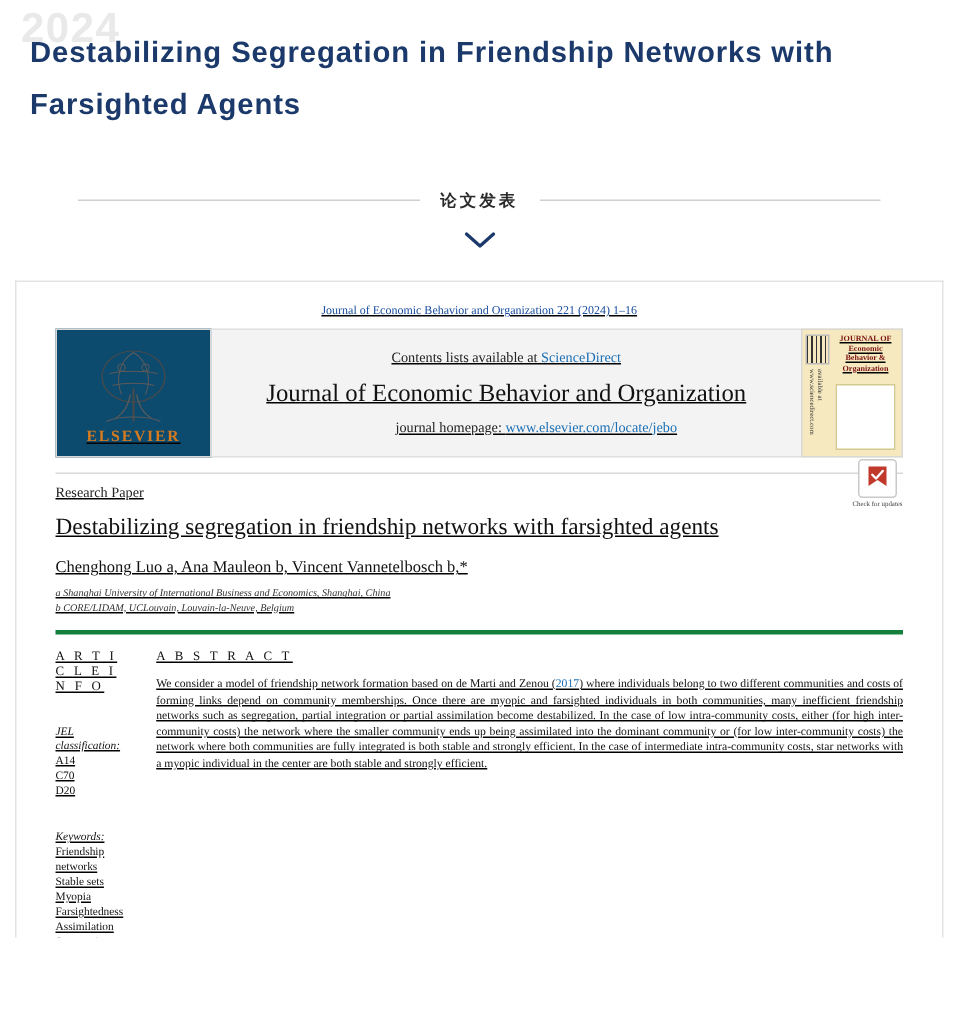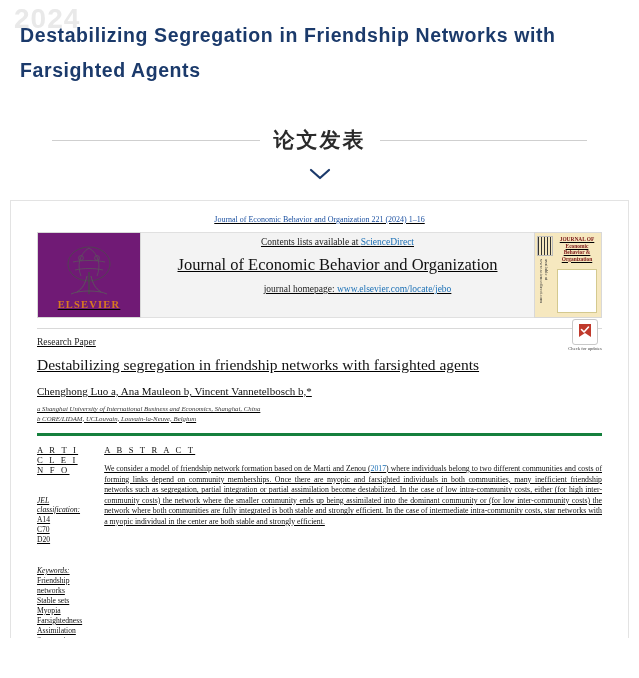--- a/index.html
+++ b/index.html
@@ -51,21 +51,21 @@
     margin-top: 38px;
     padding: 0 52px;
   }
   .section-divider .rule {
     flex: 1 1 auto;
     height: 1px;
     background: #cfcfcf;
   }
   .section-label {
     font-family: "Liberation Sans", sans-serif;
-    font-size: 21px;
+    font-size: 11px;
     font-weight: bold;
     color: #2b2b2b;
     letter-spacing: 2px;
     white-space: nowrap;
   }
   .chevron-wrap {
     margin-top: 12px;
     text-align: center;
   }
   .chevron {
@@ -100,40 +100,41 @@
     height: 86px;
     margin-bottom: 10px;
   }
   .elsevier-logo {
     width: 104px;
     border: 1px solid #d8d8d8;
     display: flex;
     flex-direction: column;
     align-items: center;
     justify-content: center;
-    background: #701a75;
+    background: #0c4a6e;
     padding: 2px 0 0 0;
   }
   .tree-svg { display: block; }
   .elsevier-word {
     font-family: "Liberation Serif", serif;
     font-size: 10.5px;
     letter-spacing: 1.2px;
     color: #d87b1e;
     font-weight: bold;
     margin-top: 1px;
   }
   .masthead-center {
     flex: 1 1 auto;
     background: #f3f3f3;
     border-top: 1px solid #e0e0e0;
     border-bottom: 1px solid #e0e0e0;
     display: flex;
     flex-direction: column;
     align-items: center;
+    justify-content: center;
     text-align: center;
     padding: 4px 6px;
   }
   .contents-line {
     font-size: 9.5px;
     color: #222;
   }
   .contents-line .link { color: #1a6fb5; }
   .journal-name {
     font-size: 16.5px;

